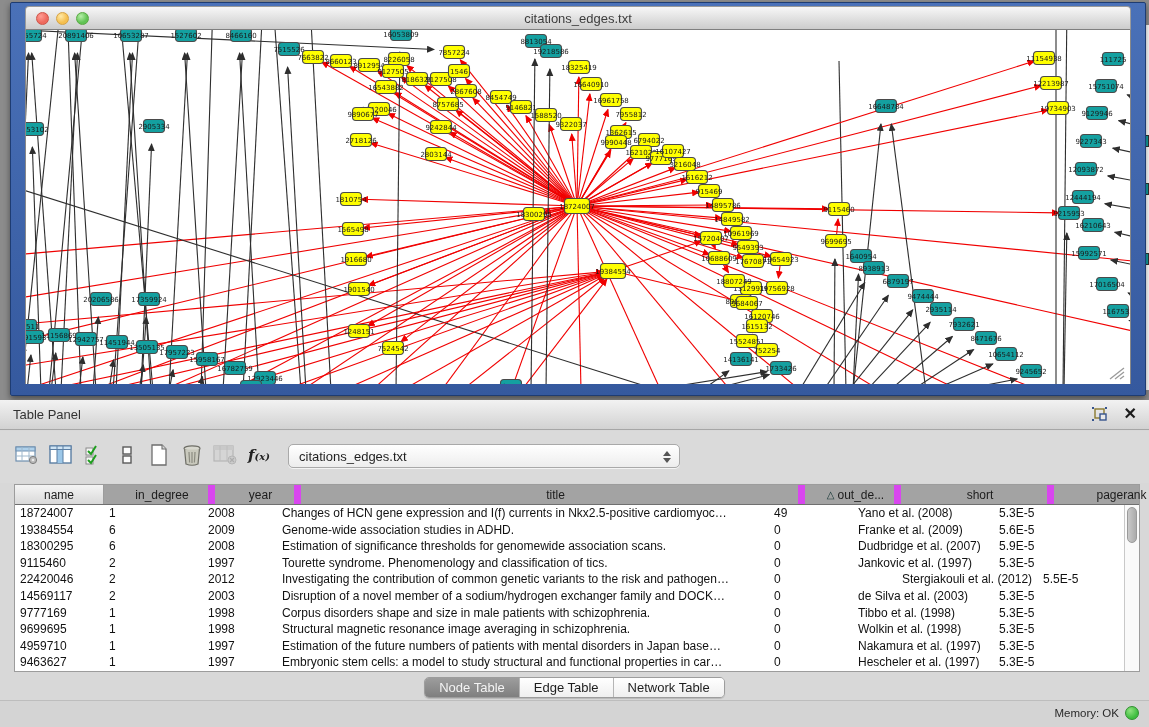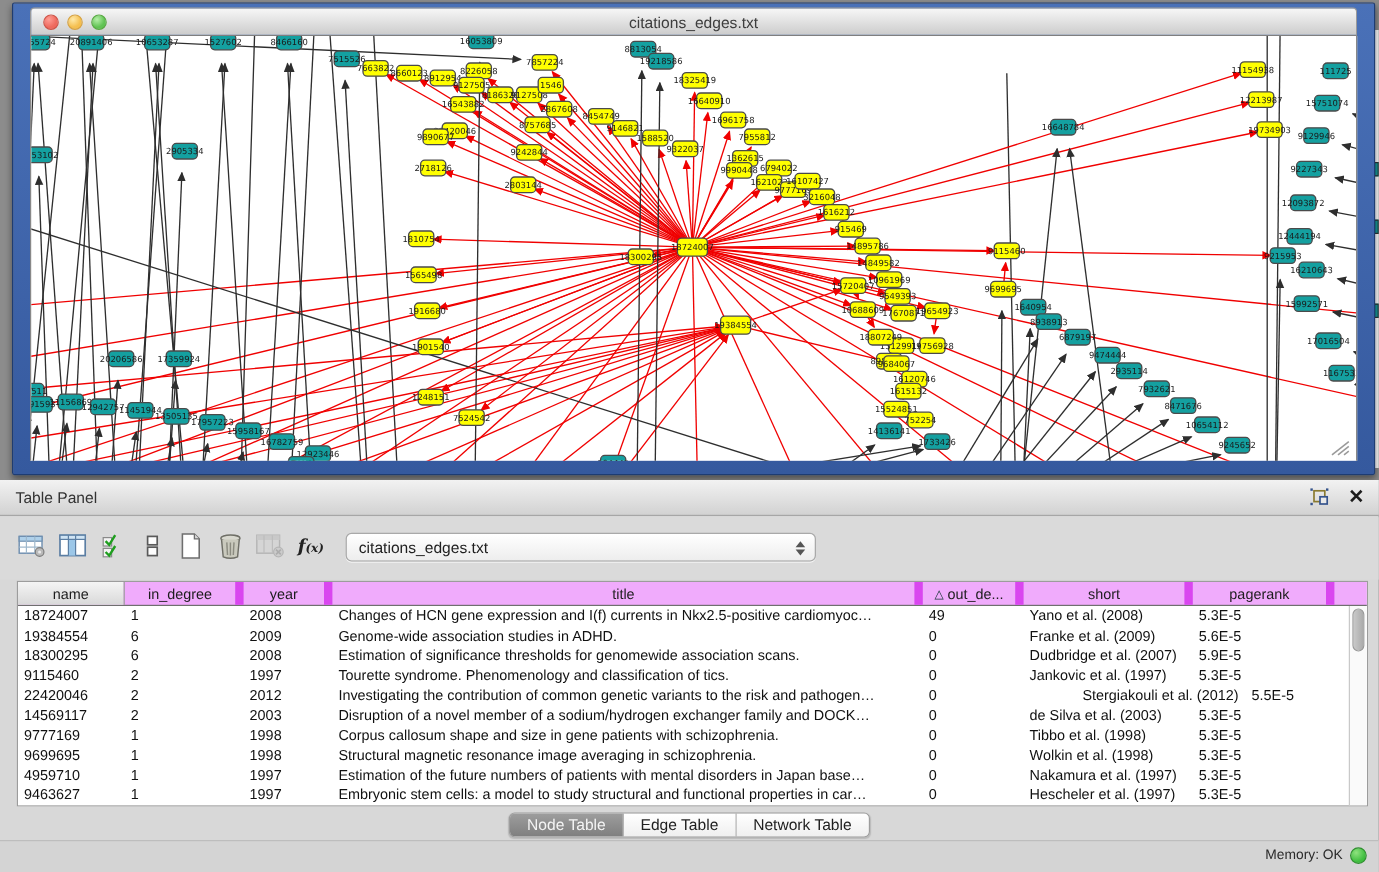--- a/index.html
+++ b/index.html
@@ -48,21 +48,21 @@
   #combo-value { position:absolute; left:10px; top:4px; font-size:13px; color:#1f1f1f; }
   #combo-stepper { position:absolute; right:7px; top:3px; width:10px; height:18px; display:flex;
     flex-direction:column; align-items:center; justify-content:center; gap:2px; }
   #combo-stepper .up { width:0; height:0; border-left:4px solid transparent; border-right:4px solid transparent;
     border-bottom:5px solid #555; }
   #combo-stepper .dn { width:0; height:0; border-left:4px solid transparent; border-right:4px solid transparent;
     border-top:5px solid #555; }
 
   #table-wrap { position:absolute; left:14px; top:84px; width:1126px; height:188px; background:#fff;
     border:1px solid #9c9c9c; }
-  #thead { display:flex; height:20px; border-bottom:1px solid #6f6f6f; background:#f0abfc; }
+  #thead { display:flex; height:20px; border-bottom:1px solid #6f6f6f; background:#a3a3a3;gap:12px; }
   .th { flex:none; display:flex; align-items:center; justify-content:center; font-size:12px; color:#1c1c1c;
     border-right:7px solid #d946ef; overflow:hidden; white-space:nowrap; cursor:pointer; }
   .th.gray { background:linear-gradient(#f4f4f4,#d9d9d9); border-right:1px solid #9c9c9c; }
   .sort-glyph { font-size:10px; margin-right:3px; color:#133; }
   #tbody { position:relative; }
   .tr { display:flex; height:16.6px; background:#fff; cursor:default; }
   .td { flex:none; font-size:12px; color:#111; padding:1px 4px 0 5px; overflow:hidden; white-space:nowrap; }
   #vscroll { position:absolute; right:0; top:20px; width:15px; height:166px; background:#fafafa; border-left:1px solid #c9c9c9; }
   #vscroll .thumb { position:absolute; left:2px; top:2px; width:10px; height:36px; background:linear-gradient(90deg,#c9c9c9,#ababab);
     border:1px solid #9a9a9a; border-radius:6px; cursor:pointer; }
@@ -914,21 +914,21 @@
             <div class="td" style="width: 74px;">2003</div>
             <div class="td" style="width: 492px;">Disruption of a novel member of a sodium/hydrogen exchanger family and DOCK…</div>
             <div class="td" style="width: 84px;">0</div>
             <div class="td" style="width: 141px;">de Silva et al. (2003)</div>
             <div class="td" style="width: 118px;">5.3E-5</div>
           </div>
           <div class="tr">
             <div class="td" style="width: 89px;">9777169</div>
             <div class="td" style="width: 99px;">1</div>
             <div class="td" style="width: 74px;">1998</div>
-            <div class="td" style="width: 492px;">Corpus callosum shape and size in gene patients with schizophrenia.</div>
+            <div class="td" style="width: 492px;">Corpus disorders shape and size in male patients with schizophrenia.</div>
             <div class="td" style="width: 84px;">0</div>
             <div class="td" style="width: 141px;">Tibbo et al. (1998)</div>
             <div class="td" style="width: 118px;">5.3E-5</div>
           </div>
           <div class="tr">
             <div class="td" style="width: 89px;">9699695</div>
             <div class="td" style="width: 99px;">1</div>
             <div class="td" style="width: 74px;">1998</div>
             <div class="td" style="width: 492px;">Structural magnetic resonance image averaging in schizophrenia.</div>
             <div class="td" style="width: 84px;">0</div>

